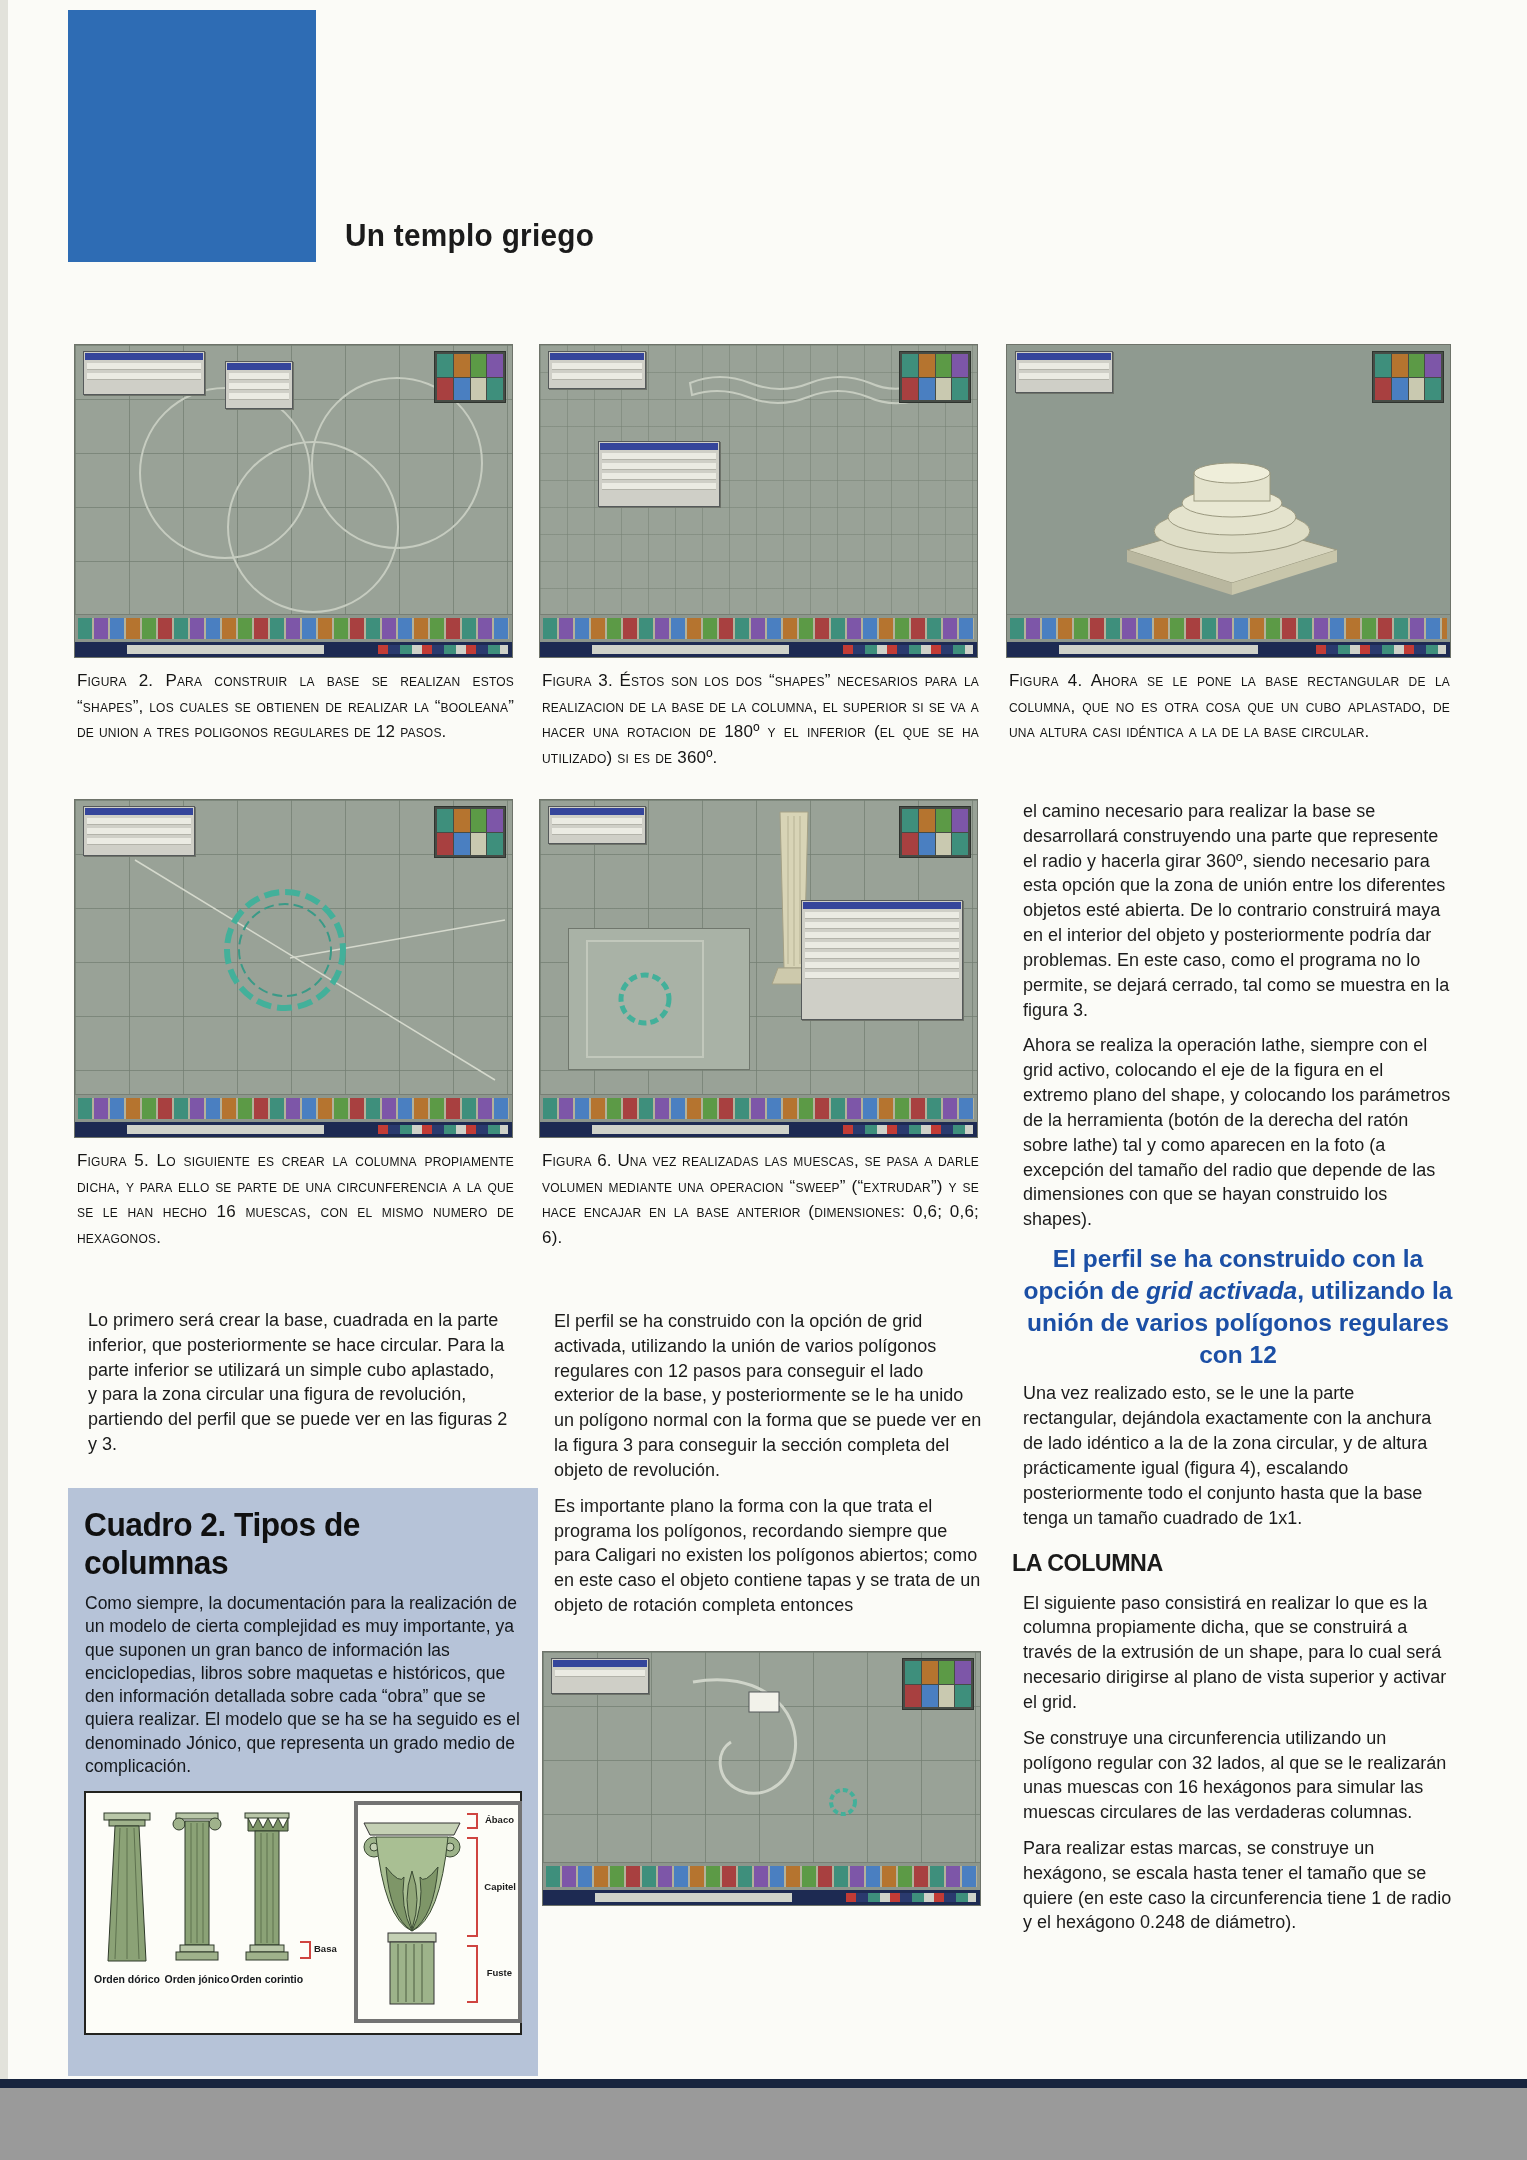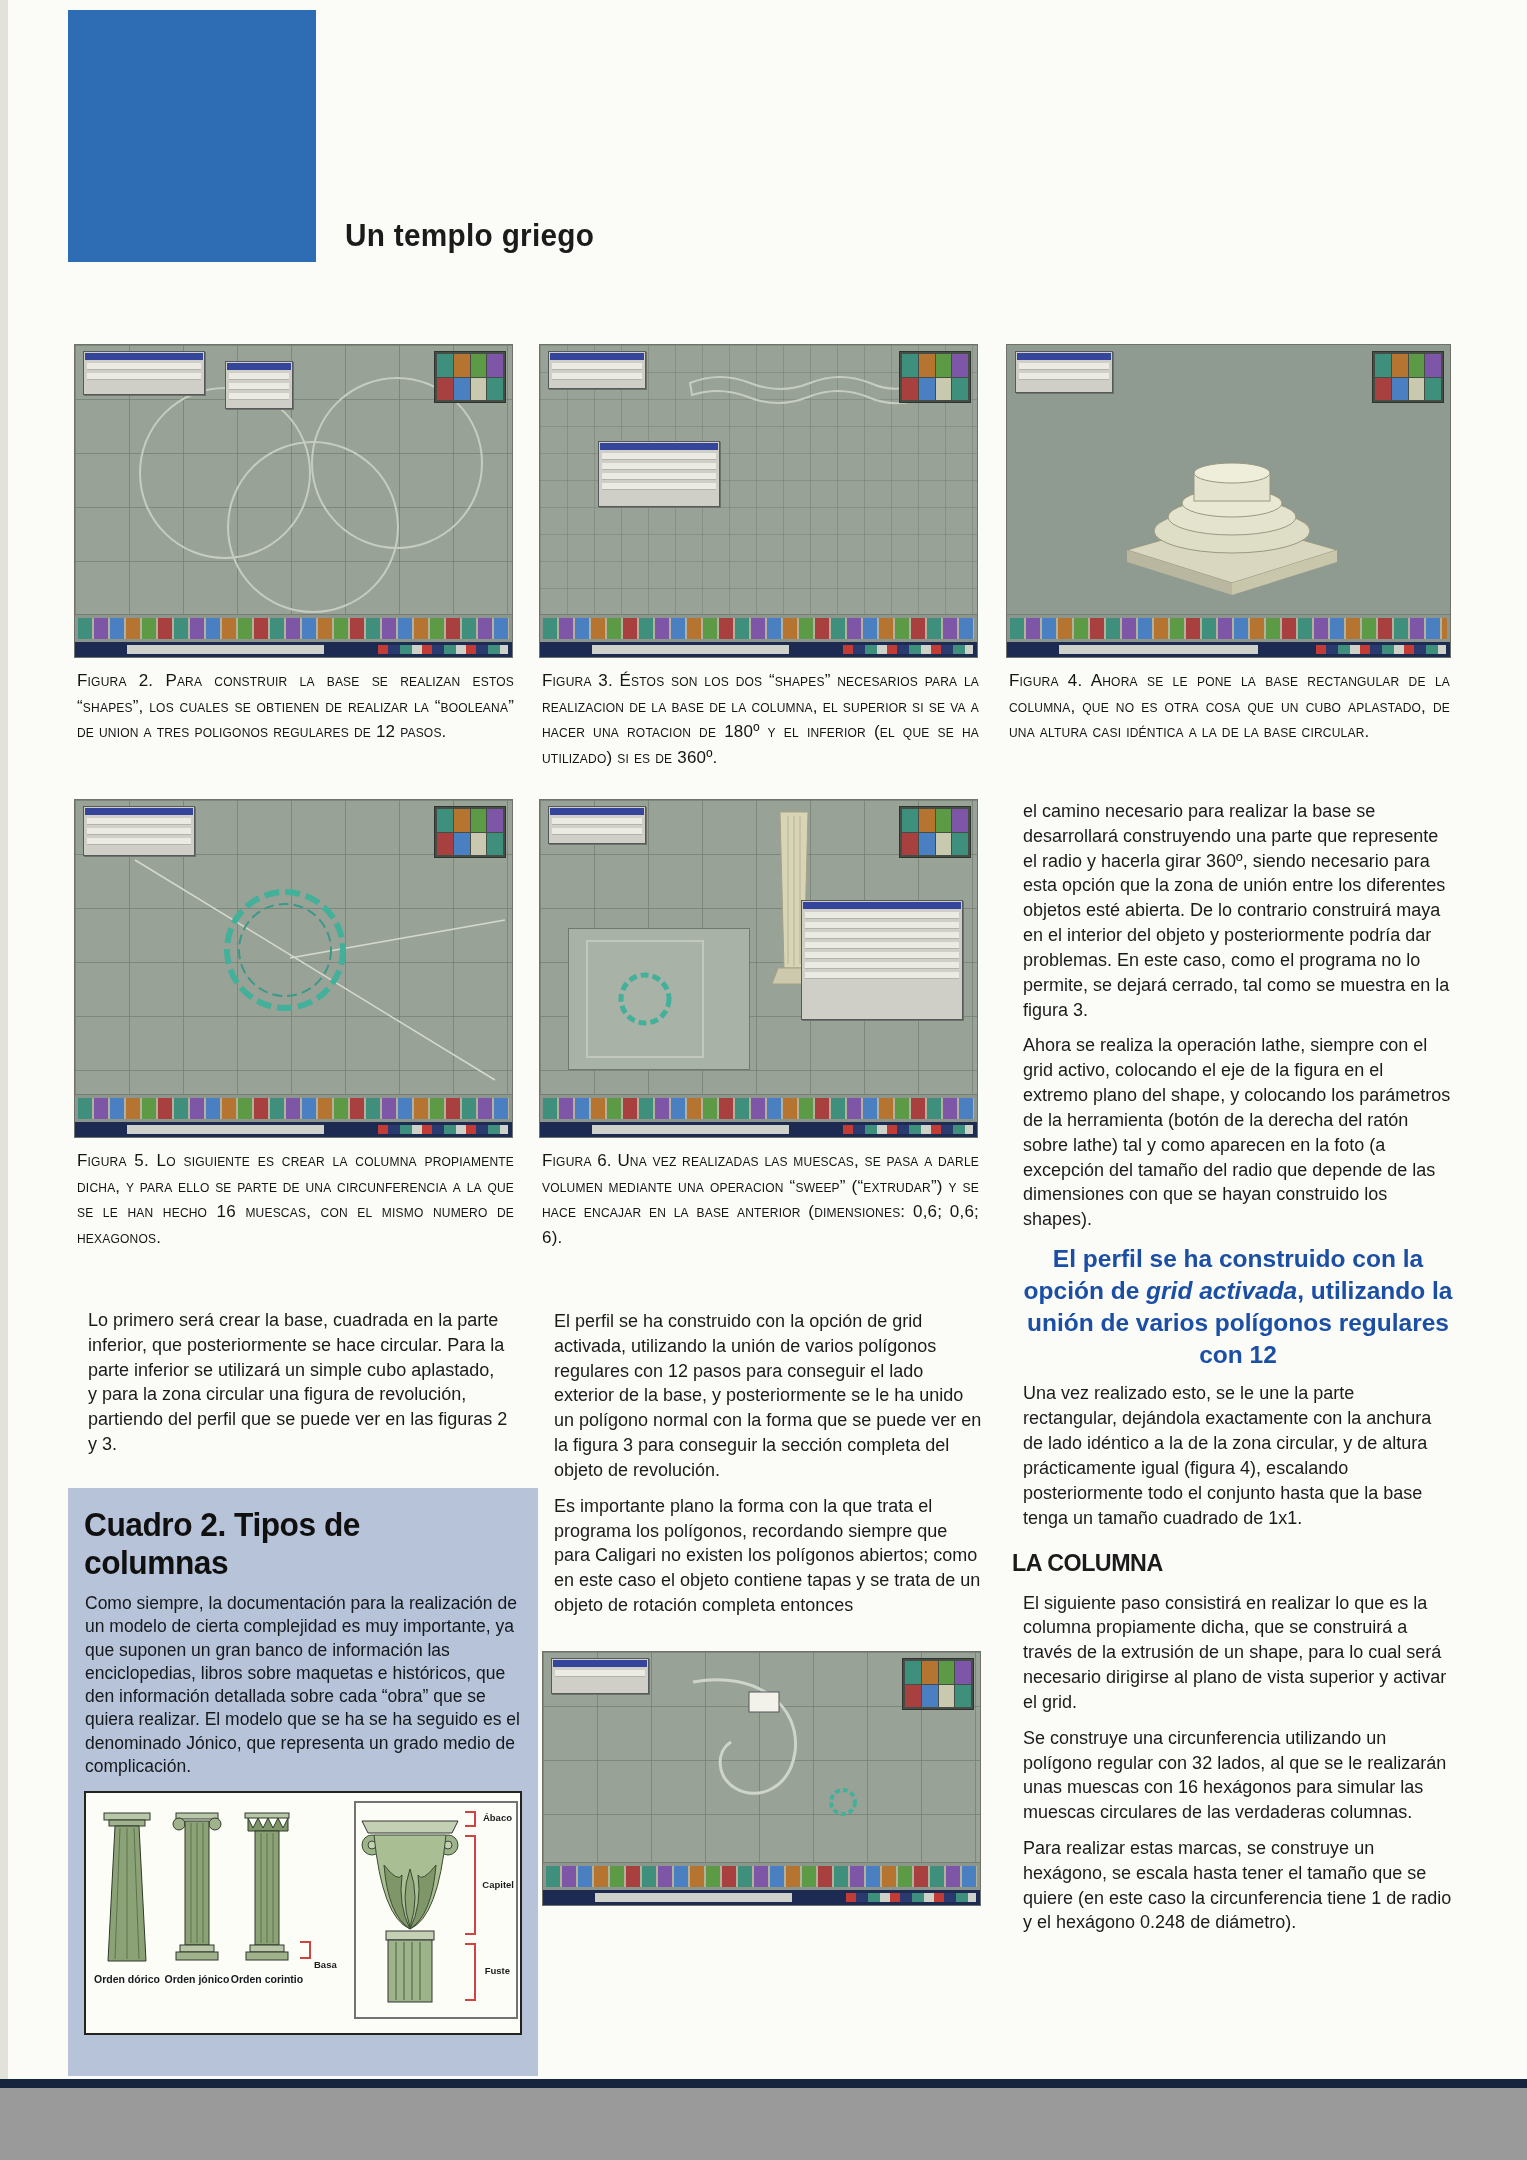--- a/index.html
+++ b/index.html
@@ -47,21 +47,21 @@
   .pq .itl{font-style:italic;}
   .subhead{margin:16px 0 4px 0;font-size:24px;font-weight:800;letter-spacing:-.5px;transform:scaleX(.97);transform-origin:left;}
 
   
   .cuadro{position:absolute;left:68px;top:1488px;width:470px;height:588px;background:#b6c3d8;overflow:hidden;}
   .cuadro h2{margin:18px 16px 10px 16px;font-size:33px;font-weight:800;letter-spacing:-.5px;
              transform:scaleX(.96);transform-origin:left;color:#101010;}
   .cuadro .cbody{margin:0 17px;font-size:17.5px;line-height:1.33;color:#15181c;}
   .illus{position:relative;margin:13px 16px 0 16px;height:240px;background:#fdfdf8;border:2px solid #23231f;}
   .col-label{position:absolute;width:76px;text-align:center;font-size:10.5px;font-weight:700;line-height:1.15;color:#15181c;}
-  .red-frame{position:absolute;left:268px;top:8px;width:160px;height:214px;border:2px solid #737373;}
+  .red-frame{position:absolute;left:268px;top:8px;width:160px;height:214px;border:4px solid #737373;}
   .bracket{position:absolute;width:9px;border:2px solid #cf4440;border-left:none;}
   .tinylab{position:absolute;font-size:9.5px;font-weight:700;color:#1c1c1c;}
 
   
   .badge{position:absolute;left:75px;top:2088px;width:246px;height:46px;background:#2e6ab0;
          display:flex;align-items:center;justify-content:center;color:#fff;
          font-family:"DejaVu Sans Mono",monospace;font-weight:700;font-size:16px;letter-spacing:2.5px;}
   .logo{position:absolute;left:838px;top:2086px;width:170px;height:66px;}
   .logo .box{position:absolute;left:0;top:4px;width:58px;height:56px;background:#111;}
   .logo .l3d{position:absolute;left:6px;top:-8px;font-size:52px;font-weight:900;font-style:italic;color:#1e56a8;
@@ -290,21 +290,21 @@
         <line x1="23" y1="24" x2="23" y2="134" stroke="#5e724f"></line>
           <line x1="29" y1="24" x2="29" y2="134" stroke="#5e724f"></line>
           <line x1="35" y1="24" x2="35" y2="134" stroke="#5e724f"></line>
         <rect x="12" y="136" width="34" height="7" fill="#b9c7a8" stroke="#2f3a2a"></rect>
         <rect x="8" y="143" width="42" height="8" fill="#9fb28b" stroke="#2f3a2a"></rect>
       </svg>
       <div class="col-label" style="left:3px;top:180px">Orden dórico</div>
       <div class="col-label" style="left:73px;top:180px">Orden jónico</div>
       <div class="col-label" style="left:143px;top:180px">Orden corintio</div>
       <div class="bracket" style="left:214px;top:148px;height:14px"></div>
-      <div class="tinylab" style="left:228px;top:166px">Basa</div>
+      <div class="tinylab" style="left:228px;top:150px">Basa</div>
       <div class="red-frame">
         <svg style="position:absolute;left:2px;top:4px" width="104" height="202">
           <polygon points="4,14 100,14 94,26 10,26" fill="#c4d0b4" stroke="#333"></polygon>
           <circle cx="14" cy="38" r="10" fill="#9db38a" stroke="#3a4a33"></circle>
             <circle cx="14" cy="38" r="4" fill="#c4d0b4" stroke="#3a4a33"></circle>
           <circle cx="90" cy="38" r="10" fill="#9db38a" stroke="#3a4a33"></circle>
             <circle cx="90" cy="38" r="4" fill="#c4d0b4" stroke="#3a4a33"></circle>
           <path d="M16,28 Q24,110 52,122 Q80,110 88,28 Z" fill="#a9bf93" stroke="#3a4a33"></path>
           <path d="M52,122 q-22,-14 -26,-64 q14,18 18,10 q-4,30 8,54 z" fill="#7e9668" stroke="#3a4a33"></path>
           <path d="M52,122 q22,-14 26,-64 q-14,18 -18,10 q4,30 -8,54 z" fill="#7e9668" stroke="#3a4a33"></path>

